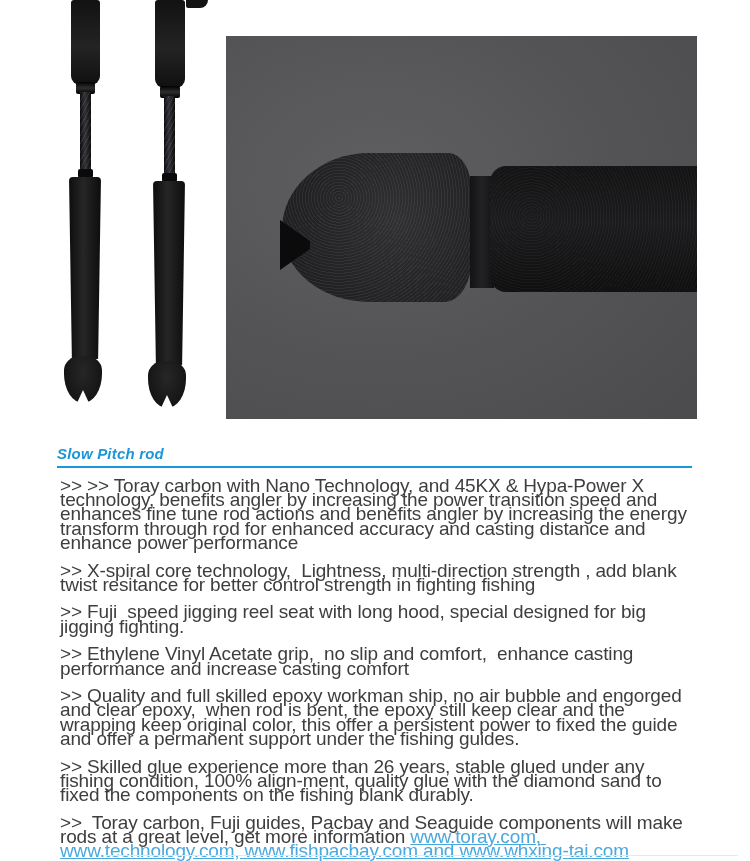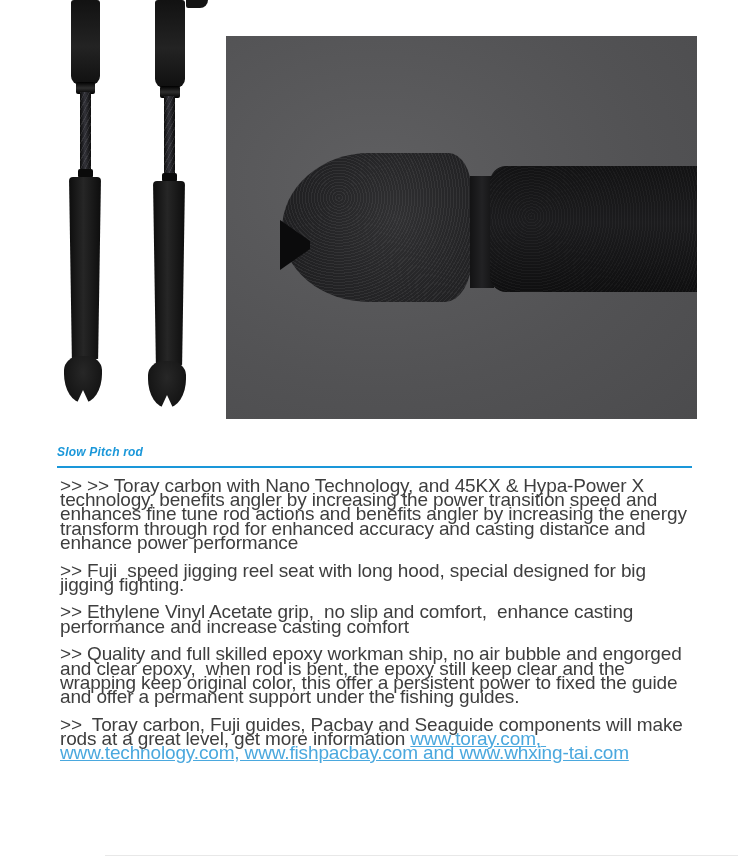--- a/index.html
+++ b/index.html
@@ -35,21 +35,21 @@
       clip-path:polygon(0 0,100% 42%,100% 58%,0 100%);}
   .stem{position:absolute;left:244px;top:140px;width:24px;height:112px;
       background:linear-gradient(90deg,#131314,#222224 50%,#121213);}
   .biggrip{position:absolute;left:264px;top:130px;width:207px;height:126px;
       background:
         repeating-radial-gradient(circle at 20% 40%,rgba(255,255,255,.035) 0 1px,transparent 1px 3px),
         linear-gradient(180deg,#131314,#1c1c1e 45%,#0f0f10);
       border-radius:16px 0 0 16px;}
 
   
-  .title{position:absolute;left:57px;top:445px;margin:0;font-size:12px;font-style:italic;
+  .title{position:absolute;left:57px;top:445px;margin:0;font-size:15px;font-style:italic;
          font-weight:bold;color:#1a97d9;letter-spacing:.2px;}
   .title-rule{position:absolute;left:57px;top:466px;width:635px;height:2px;background:#1a97d9;}
   .copy{position:absolute;left:60px;top:479px;width:634px;color:#3e3e3e;
         font-size:19px;line-height:14.2px;letter-spacing:-0.15px;}
   .copy p{margin:0 0 13.5px;white-space:pre-wrap;}
   .links{color:#4aa8de;text-decoration:underline;cursor:pointer;}
   .bottom-rule{position:absolute;left:105px;top:855px;width:633px;height:1px;background:#e8e8e8;}
 </style>
 </head>
 <body>
@@ -85,20 +85,22 @@
     </div>
     <div class="stem"></div>
     <div class="biggrip"></div>
   </div>
 
   <h2 class="title">Slow Pitch rod</h2>
   <div class="title-rule"></div>
 
   <div class="copy">
     <p>&gt;&gt; &gt;&gt; Toray carbon with Nano Technology, and 45KX &amp; Hypa-Power X technology, benefits angler by increasing the power transition speed and enhances fine tune rod actions and benefits angler by increasing the energy transform through rod for enhanced accuracy and casting distance and enhance power performance</p>
+    <p>&gt;&gt; X-spiral core technology,  Lightness, multi-direction strength , add blank twist resitance for better control strength in fighting fishing</p>
     <p>&gt;&gt; Fuji  speed jigging reel seat with long hood, special designed for big jigging fighting.</p>
     <p>&gt;&gt; Ethylene Vinyl Acetate grip,  no slip and comfort,  enhance casting performance and increase casting comfort</p>
     <p>&gt;&gt; Quality and full skilled epoxy workman ship, no air bubble and engorged and clear epoxy,  when rod is bent, the epoxy still keep clear and the wrapping keep original color, this offer a persistent power to fixed the guide and offer a permanent support under the fishing guides.</p>
+    <p>&gt;&gt; Skilled glue experience more than 26 years, stable glued under any fishing condition, 100% align-ment, quality glue with the diamond sand to fixed the components on the fishing blank durably.</p>
     <p><span>&gt;&gt;  Toray carbon, Fuji guides, Pacbay and Seaguide components will make rods at a great level, get more information </span><span class="links">www.toray.com, www.technology.com, www.fishpacbay.com and www.whxing-tai.com</span></p>
   </div>
 
   <div class="bottom-rule"></div>
 </div>
 
 </body></html>

